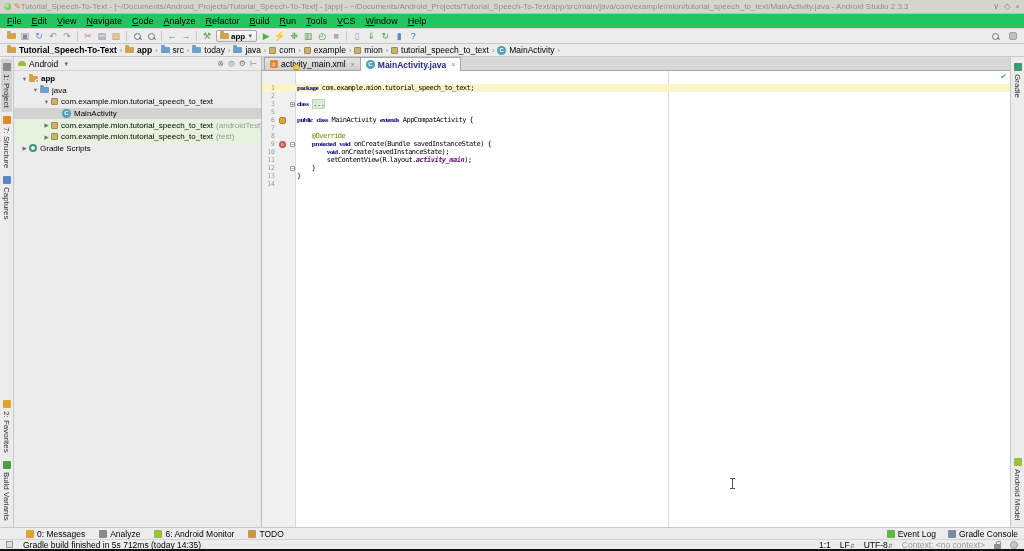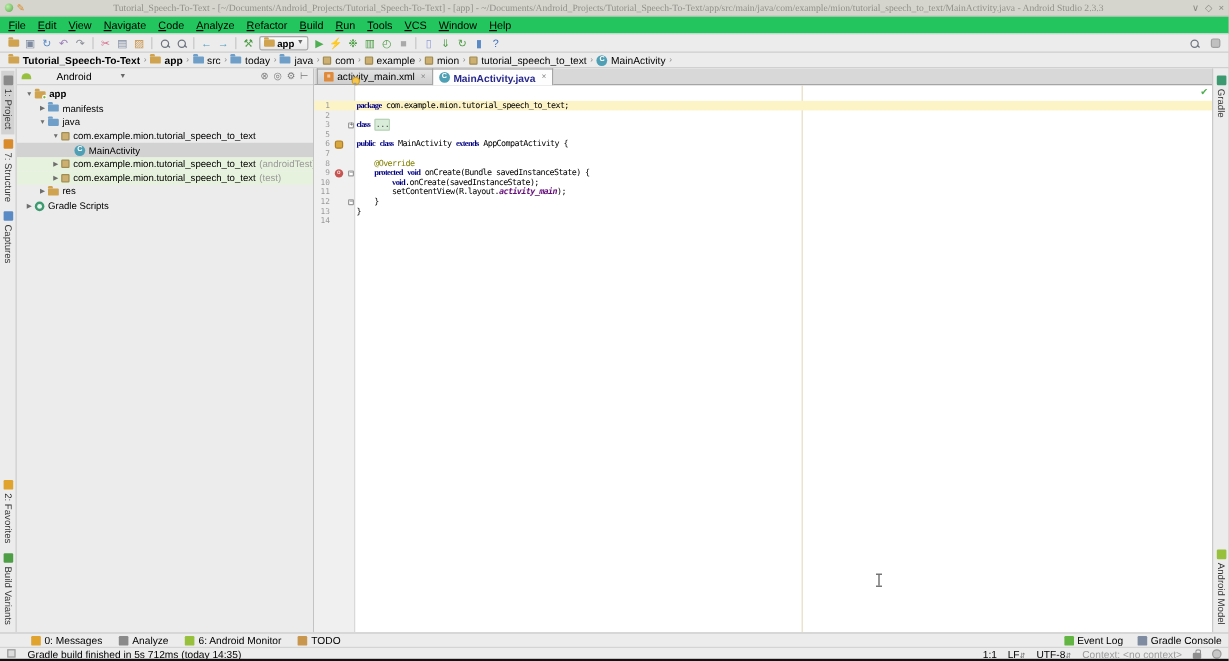--- a/index.html
+++ b/index.html
@@ -6,21 +6,21 @@
   .app{position:relative;width:1024px;height:551px;background:#ececec;font-family:"Liberation Sans",sans-serif;
        overflow:hidden;color:#000;-webkit-font-smoothing:antialiased;}
   .app *{box-sizing:border-box;}
 
   
   .titlebar{position:absolute;top:0;left:0;right:0;height:14px;background:#d5d5cd;border-bottom:1px solid #bcbcb4;
             display:flex;align-items:center;padding:0 4px;}
   .tb-left{display:flex;align-items:center;gap:3px;}
   .i-aslogo{width:7px;height:7px;border-radius:50%;background:radial-gradient(circle at 35% 35%,#baf0a8,#57a64a);}
   .i-pencil{color:#d98a2b;font-size:8px;line-height:7px;}
-  .tb-title{flex:1;text-align:center;font-size:8px;color:#90908a;white-space:nowrap;overflow:hidden;font-family:Liberation Serif, serif;}
+  .tb-title{flex:1;font-size:8px;color:#90908a;white-space:nowrap;overflow:hidden;}
   .tb-controls{display:flex;gap:5px;color:#8a8a84;font-size:8px;}
   .tb-controls span{cursor:default;}
 
   
   .menubar{position:absolute;top:14px;left:0;right:0;height:14px;background:#22c55e;display:flex;align-items:center;padding:0 2px;}
   .menu-item{display:inline-block;font-size:9px;padding:0 5px;line-height:13px;}
   .menu-item::first-letter{text-decoration:underline;}
 
   
   .toolbar{position:absolute;top:28px;left:0;right:0;height:16px;background:#ececec;border-top:1px solid #dcdcdc;
@@ -59,21 +59,21 @@
   .stripe{width:14px;background:#ececec;display:flex;flex-direction:column;align-items:center;padding:2px 0;font-size:8px;color:#333;}
   .stripe-left{border-right:1px solid #c9c9c9;}
   .stripe-right{border-left:1px solid #c9c9c9;}
   .stripe .sp{flex:1;}
   .stripe-item{writing-mode:vertical-rl;display:flex;align-items:center;gap:3px;padding:4px 1px;white-space:nowrap;}
   .stripe-item.active{background:#d2d2d2;}
   .stripe-ic{writing-mode:horizontal-tb;width:8px;height:8px;border-radius:1px;display:inline-block;}
 
   
   .panel{width:248px;background:#ececec;border-right:1px solid #b9b9b9;display:flex;flex-direction:column;overflow:hidden;}
-  .panel-header{height:14px;border-bottom:1px solid #d2d2d2;display:flex;align-items:center;padding:0 4px;gap:21px;font-size:8.5px;}
+  .panel-header{height:14px;border-bottom:1px solid #d2d2d2;display:flex;align-items:center;padding:0 4px;gap:3px;font-size:8.5px;}
   .panel-header .arr{font-size:6px;color:#666;margin-left:2px;}
   .ph-icons{margin-left:auto;display:flex;align-items:center;gap:4px;color:#7a7a7a;font-size:8px;}
   .tree{flex:1;overflow:hidden;padding-top:2px;}
   .trow{height:11.6px;display:flex;align-items:center;white-space:nowrap;font-size:8px;overflow:hidden;}
   .trow.sel{background:#d2d2d2;}
   .trow.grn{background:#e7f2de;}
   .trow .arrow{width:9px;text-align:center;font-size:5.5px;color:#6e6e6e;flex:0 0 9px;}
   .trow .ticon{margin-right:3px;flex:0 0 auto;display:inline-flex;}
   .trow .suffix{color:#999;margin-left:3px;}
   .trow.b .tlabel{font-weight:bold;}
@@ -354,27 +354,20 @@
           <div class="trow b" style="padding-left: 6px;">
             <span class="arrow">▼</span>
             <span class="ticon">
               <span class="i-folder" style="background: rgb(207, 163, 80);">
                 <span class="adot"></span>
               </span>
             </span>
             <span class="tlabel">app</span>
           </div>
           <div class="trow" style="padding-left: 17px;">
-            <span class="arrow">▶</span>
-            <span class="ticon">
-              <span class="i-folder" style="background: rgb(111, 159, 200);"></span>
-            </span>
-            <span class="tlabel">manifests</span>
-          </div>
-          <div class="trow" style="padding-left: 17px;">
             <span class="arrow">▼</span>
             <span class="ticon">
               <span class="i-folder" style="background: rgb(111, 159, 200);"></span>
             </span>
             <span class="tlabel">java</span>
           </div>
           <div class="trow" style="padding-left: 28px;">
             <span class="arrow">▼</span>
             <span class="ticon">
               <span class="i-pkg"></span>
@@ -396,27 +389,20 @@
             <span class="tlabel">com.example.mion.tutorial_speech_to_text</span>
             <span class="suffix">(androidTest)</span>
           </div>
           <div class="trow grn" style="padding-left: 28px;">
             <span class="arrow">▶</span>
             <span class="ticon">
               <span class="i-pkg"></span>
             </span>
             <span class="tlabel">com.example.mion.tutorial_speech_to_text</span>
             <span class="suffix">(test)</span>
-          </div>
-          <div class="trow" style="padding-left: 17px;">
-            <span class="arrow">▶</span>
-            <span class="ticon">
-              <span class="i-folder" style="background: rgb(207, 163, 80);"></span>
-            </span>
-            <span class="tlabel">res</span>
           </div>
           <div class="trow" style="padding-left: 6px;">
             <span class="arrow">▶</span>
             <span class="ticon">
               <span class="i-gradle"></span>
             </span>
             <span class="tlabel">Gradle Scripts</span>
           </div>
         </div>
     </div>

